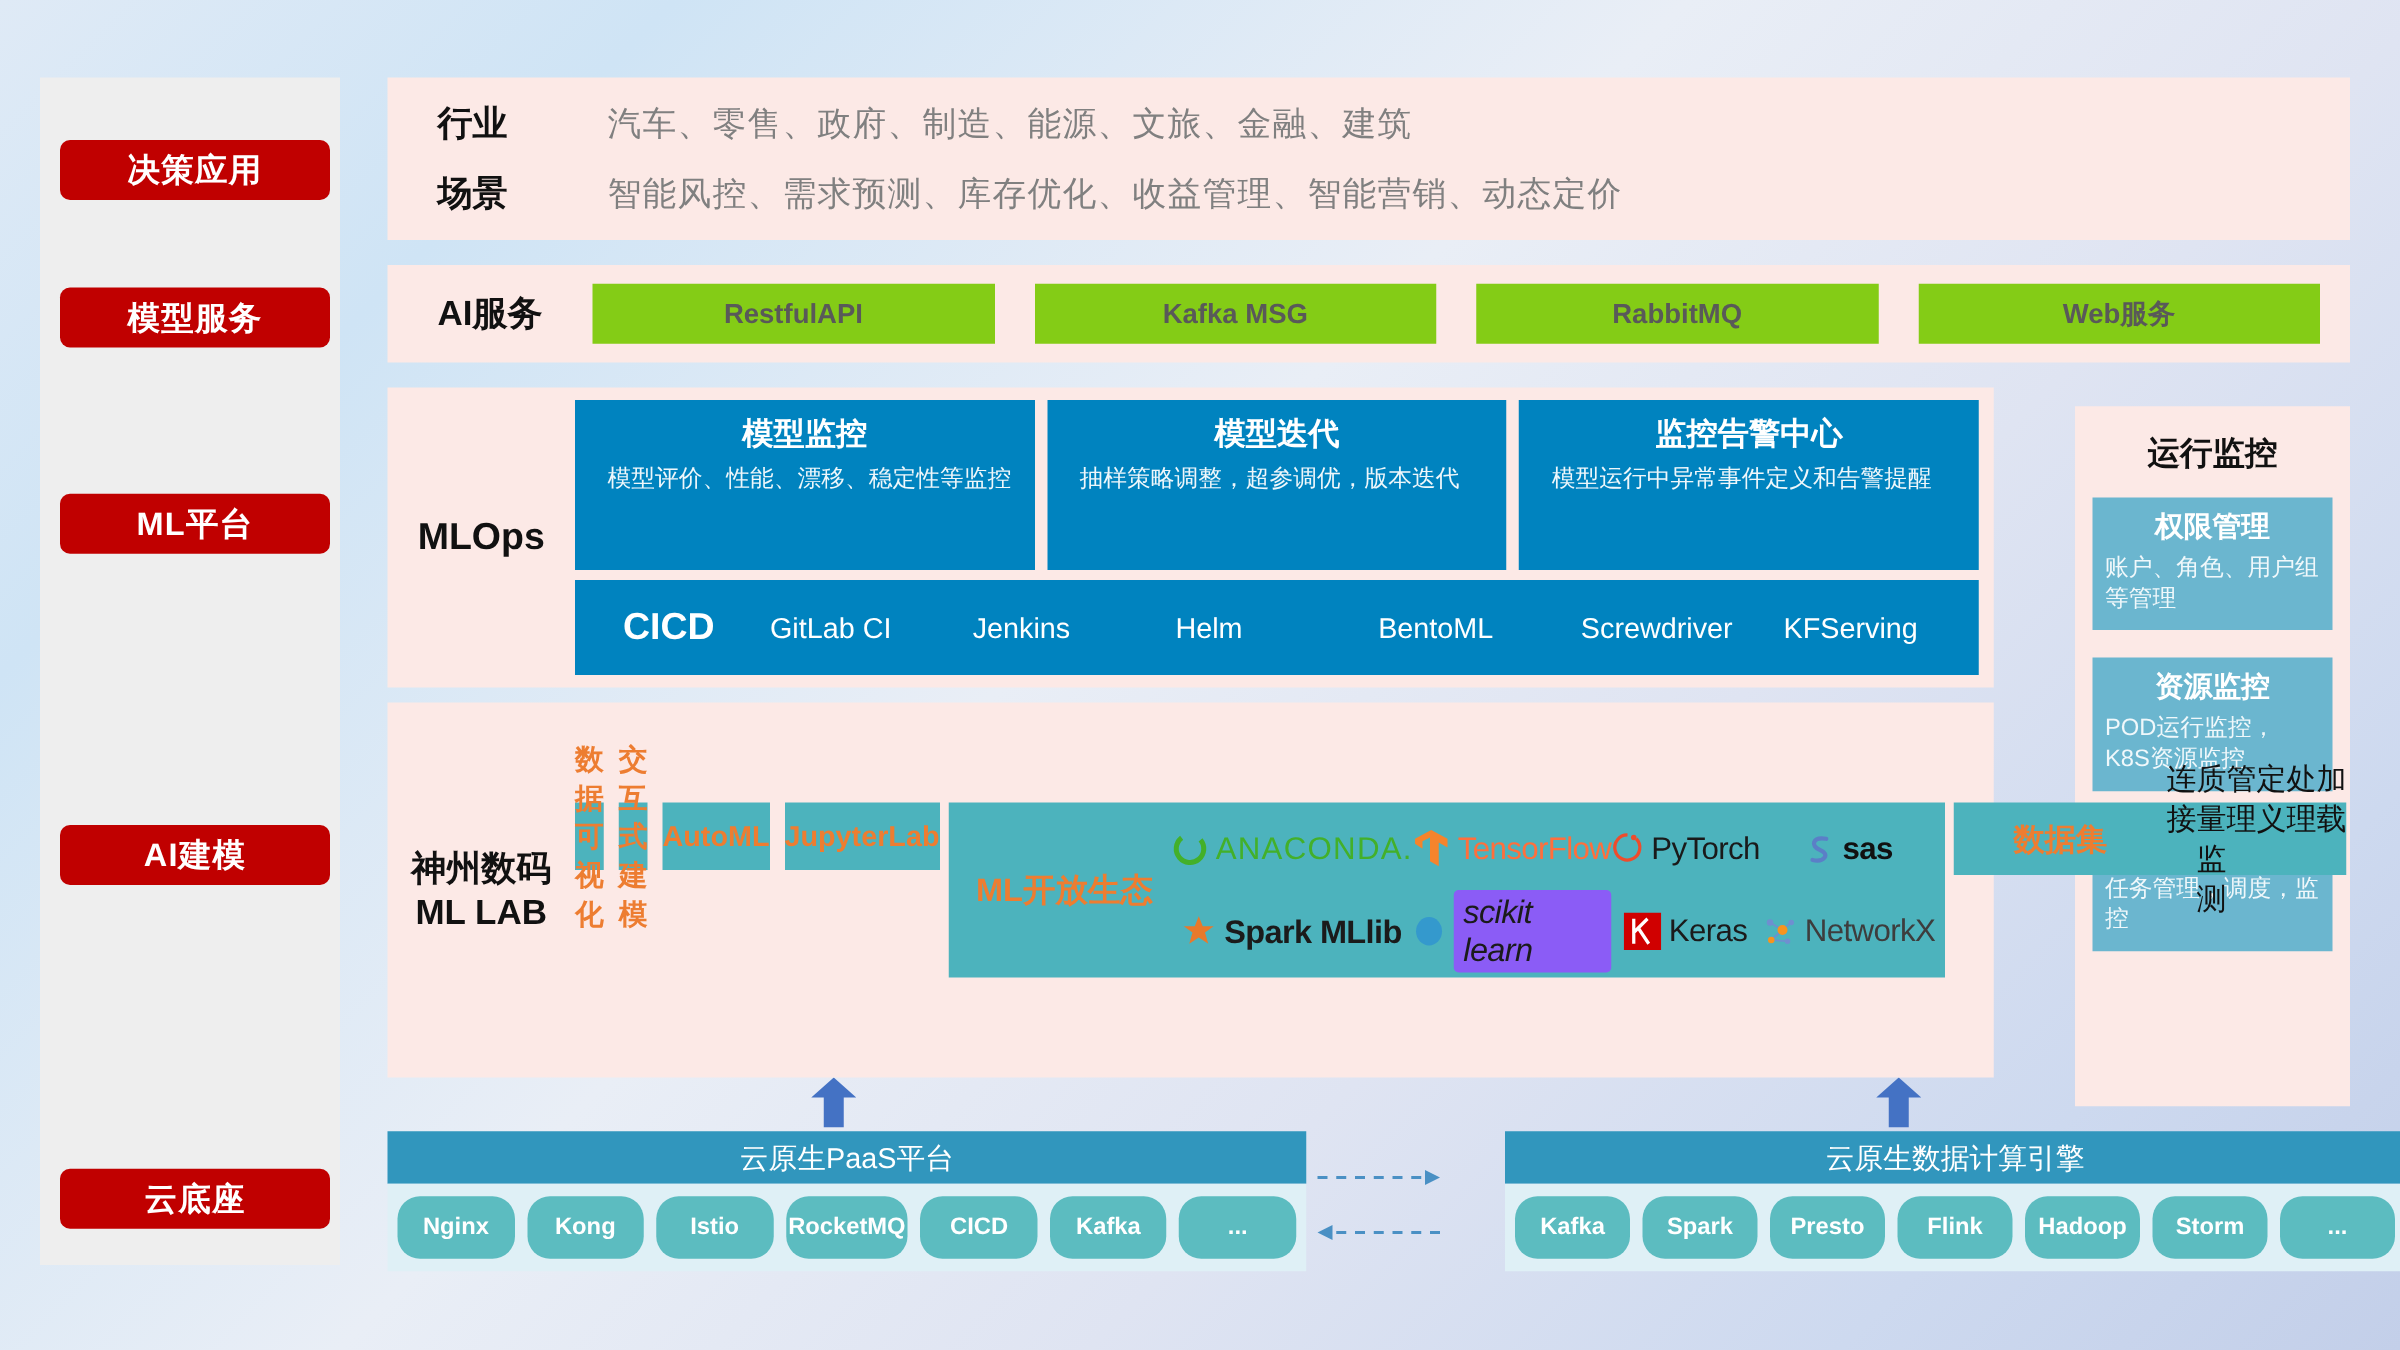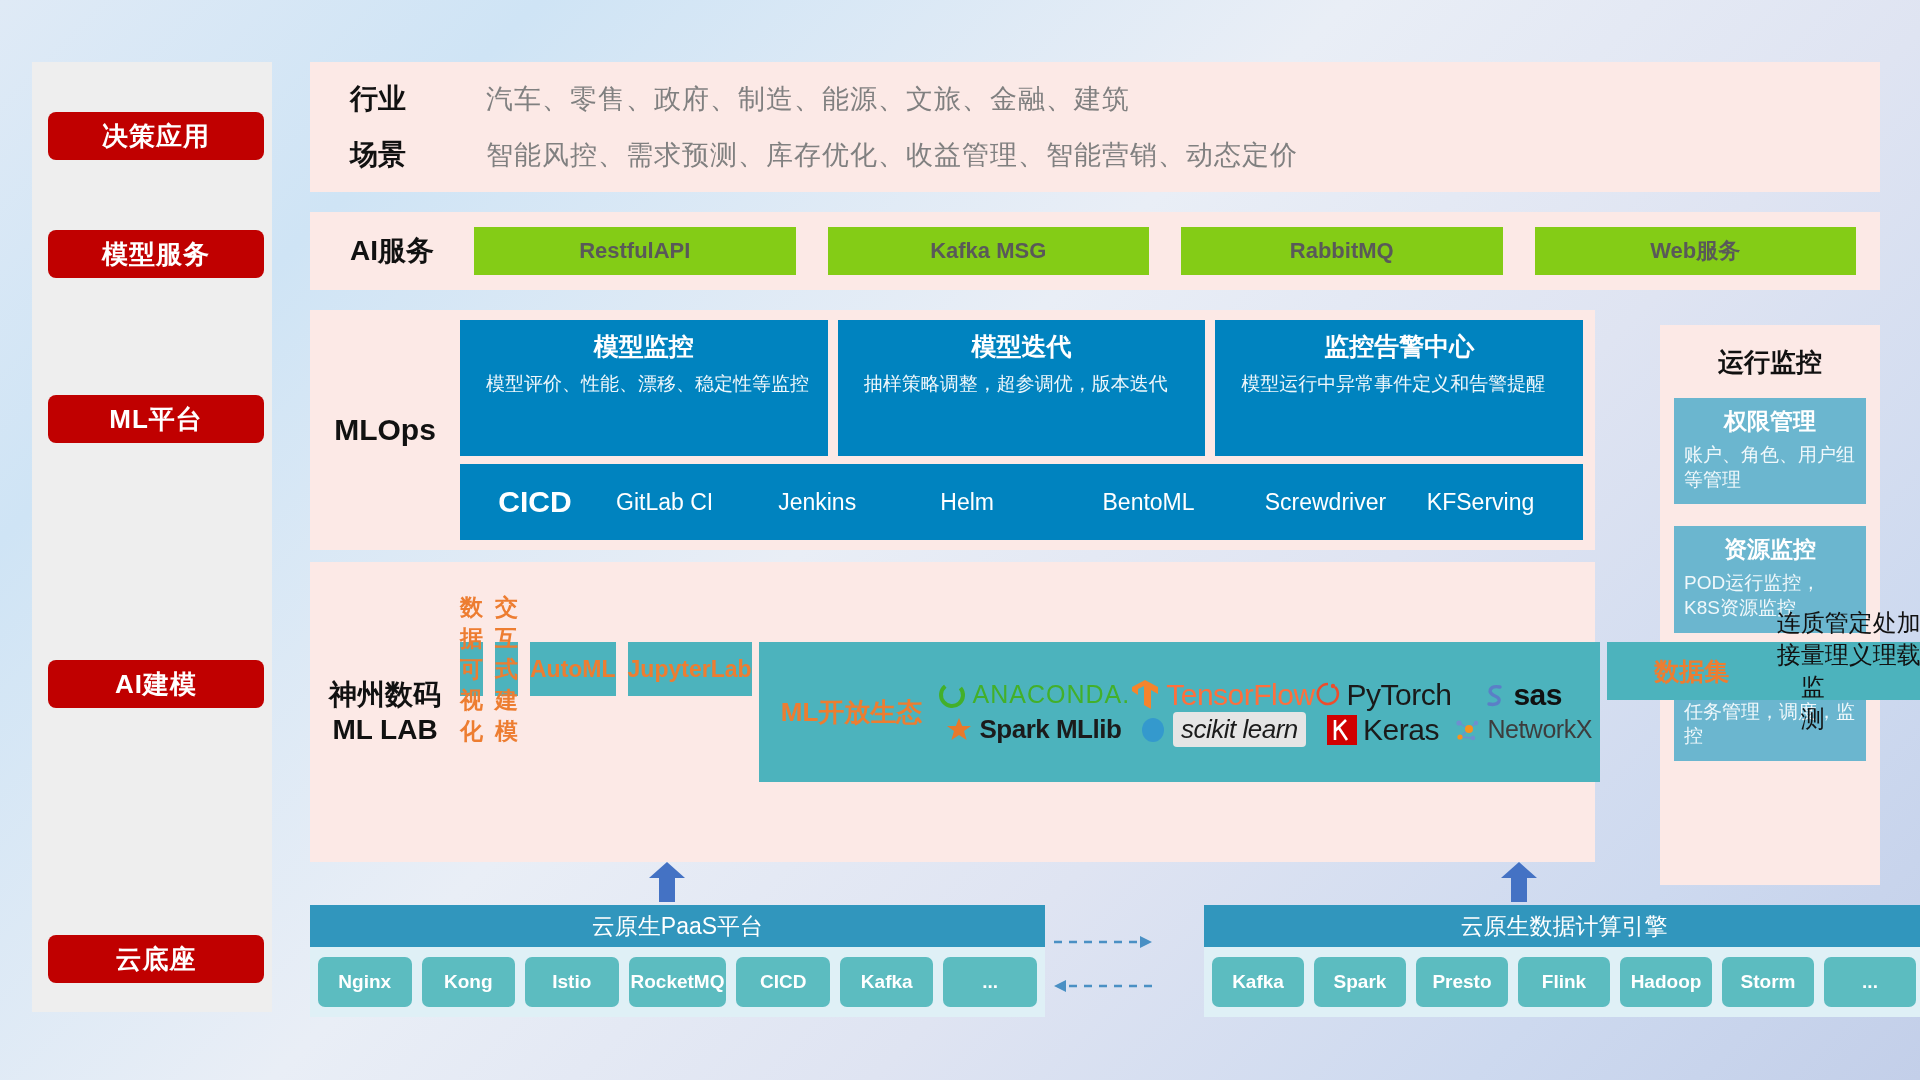--- a/index.html
+++ b/index.html
@@ -77,39 +77,39 @@
   .tool-row { display: flex; gap: 12px; }
   .tool-chip {
     flex: 1; height: 54px; background: #4cb3bd; color: #ed7d31;
     font-size: 23px; font-weight: bold;
     display: flex; align-items: center; justify-content: center;
   }
   .eco-row { background: #4cb3bd; height: 140px; display: flex; align-items: center; padding: 0 8px; }
   .eco-label { color: #ed7d31; font-size: 26px; font-weight: bold; width: 170px; flex: none; text-align: center; }
   .eco-logos { flex: 1; display: grid; grid-template-columns: repeat(4, 1fr); grid-template-rows: 1fr 1fr; align-items: center; justify-items: center; }
   .logo { display: flex; align-items: center; gap: 6px; }
-  .logo-text { font-size: 30px; letter-spacing: -0.5px; }
+  .logo-text { font-size: 25px; letter-spacing: -0.5px; }
 
   .ds-row { background: #4cb3bd; height: 58px; display: flex; align-items: center; }
   .ds-label { color: #ed7d31; font-size: 25px; font-weight: bold; width: 170px; text-align: center; flex: none; }
   .ds-items { flex: 1; display: flex; }
   .ds-item { flex: 1; text-align: center; font-size: 24px; color: #111; }
 
   
   .cloud-group { position: absolute; }
   #cloud-left { left: 310px; top: 905px; width: 735px; }
   #cloud-right { left: 1204px; top: 905px; width: 720px; }
   .cloud-head {
     background: #3196bd; color: #fff; height: 42px;
     display: flex; align-items: center; justify-content: center;
     font-size: 23px;
   }
   .cloud-body { background: #dff0f6; padding: 10px 8px; display: flex; gap: 10px; }
   .cloud-chip {
-    flex: 1; background: #5cbcc0; color: #fff; border-radius: 7px;
+    flex: 1; background: #5cbcc0; color: #fff; border-radius: 18px;
     min-height: 50px; font-size: 19px; font-weight: bold;
     display: flex; align-items: center; justify-content: center;
     text-align: center; line-height: 1.1; padding: 2px;
   }
   .up-arrow { position: absolute; width: 44px; height: 40px; }
   .dash-link { position: absolute; left: 1048px; top: 930px; width: 110px; height: 70px; }
 </style>
 </head>
 <body>
 
@@ -250,21 +250,21 @@
             <svg width="28" height="28" viewBox="0 0 28 28">
               <polygon points="14,2 17.2,10 26,10 19,15 21.6,24 14,19 6.4,24 9,15 2,10 10.8,10" fill="#e8792b"></polygon>
             </svg>
             <span class="logo-text" style="color:#1b1b1b;font-weight:bold;font-size:26px">Spark MLlib</span>
           </div>
 
           <div class="logo">
             <svg width="28" height="28" viewBox="0 0 28 28">
               <ellipse cx="14" cy="14" rx="11" ry="12" fill="#3499cd"></ellipse>
             </svg>
-            <span class="logo-text" style="color:#1b1b1b;font-style:italic;font-size:26px;background:#e5e5e5;padding:2px 8px;border-radius:4px">scikit learn</span>
+            <span class="logo-text" style="color:#1b1b1b;font-style:italic;font-size:26px;background:#8b5cf6;padding:2px 8px;border-radius:4px">scikit learn</span>
           </div>
 
           <div class="logo">
             <svg width="30" height="30" viewBox="0 0 30 30">
               <rect width="30" height="30" fill="#d00000"></rect>
               <path d="M8 5 L8 25 M8 16 L19 5 M12 13 L20 25" stroke="#fff" stroke-width="2.6" fill="none"></path>
             </svg>
             <span class="logo-text" style="color:#1b1b1b">Keras</span>
           </div>
 

